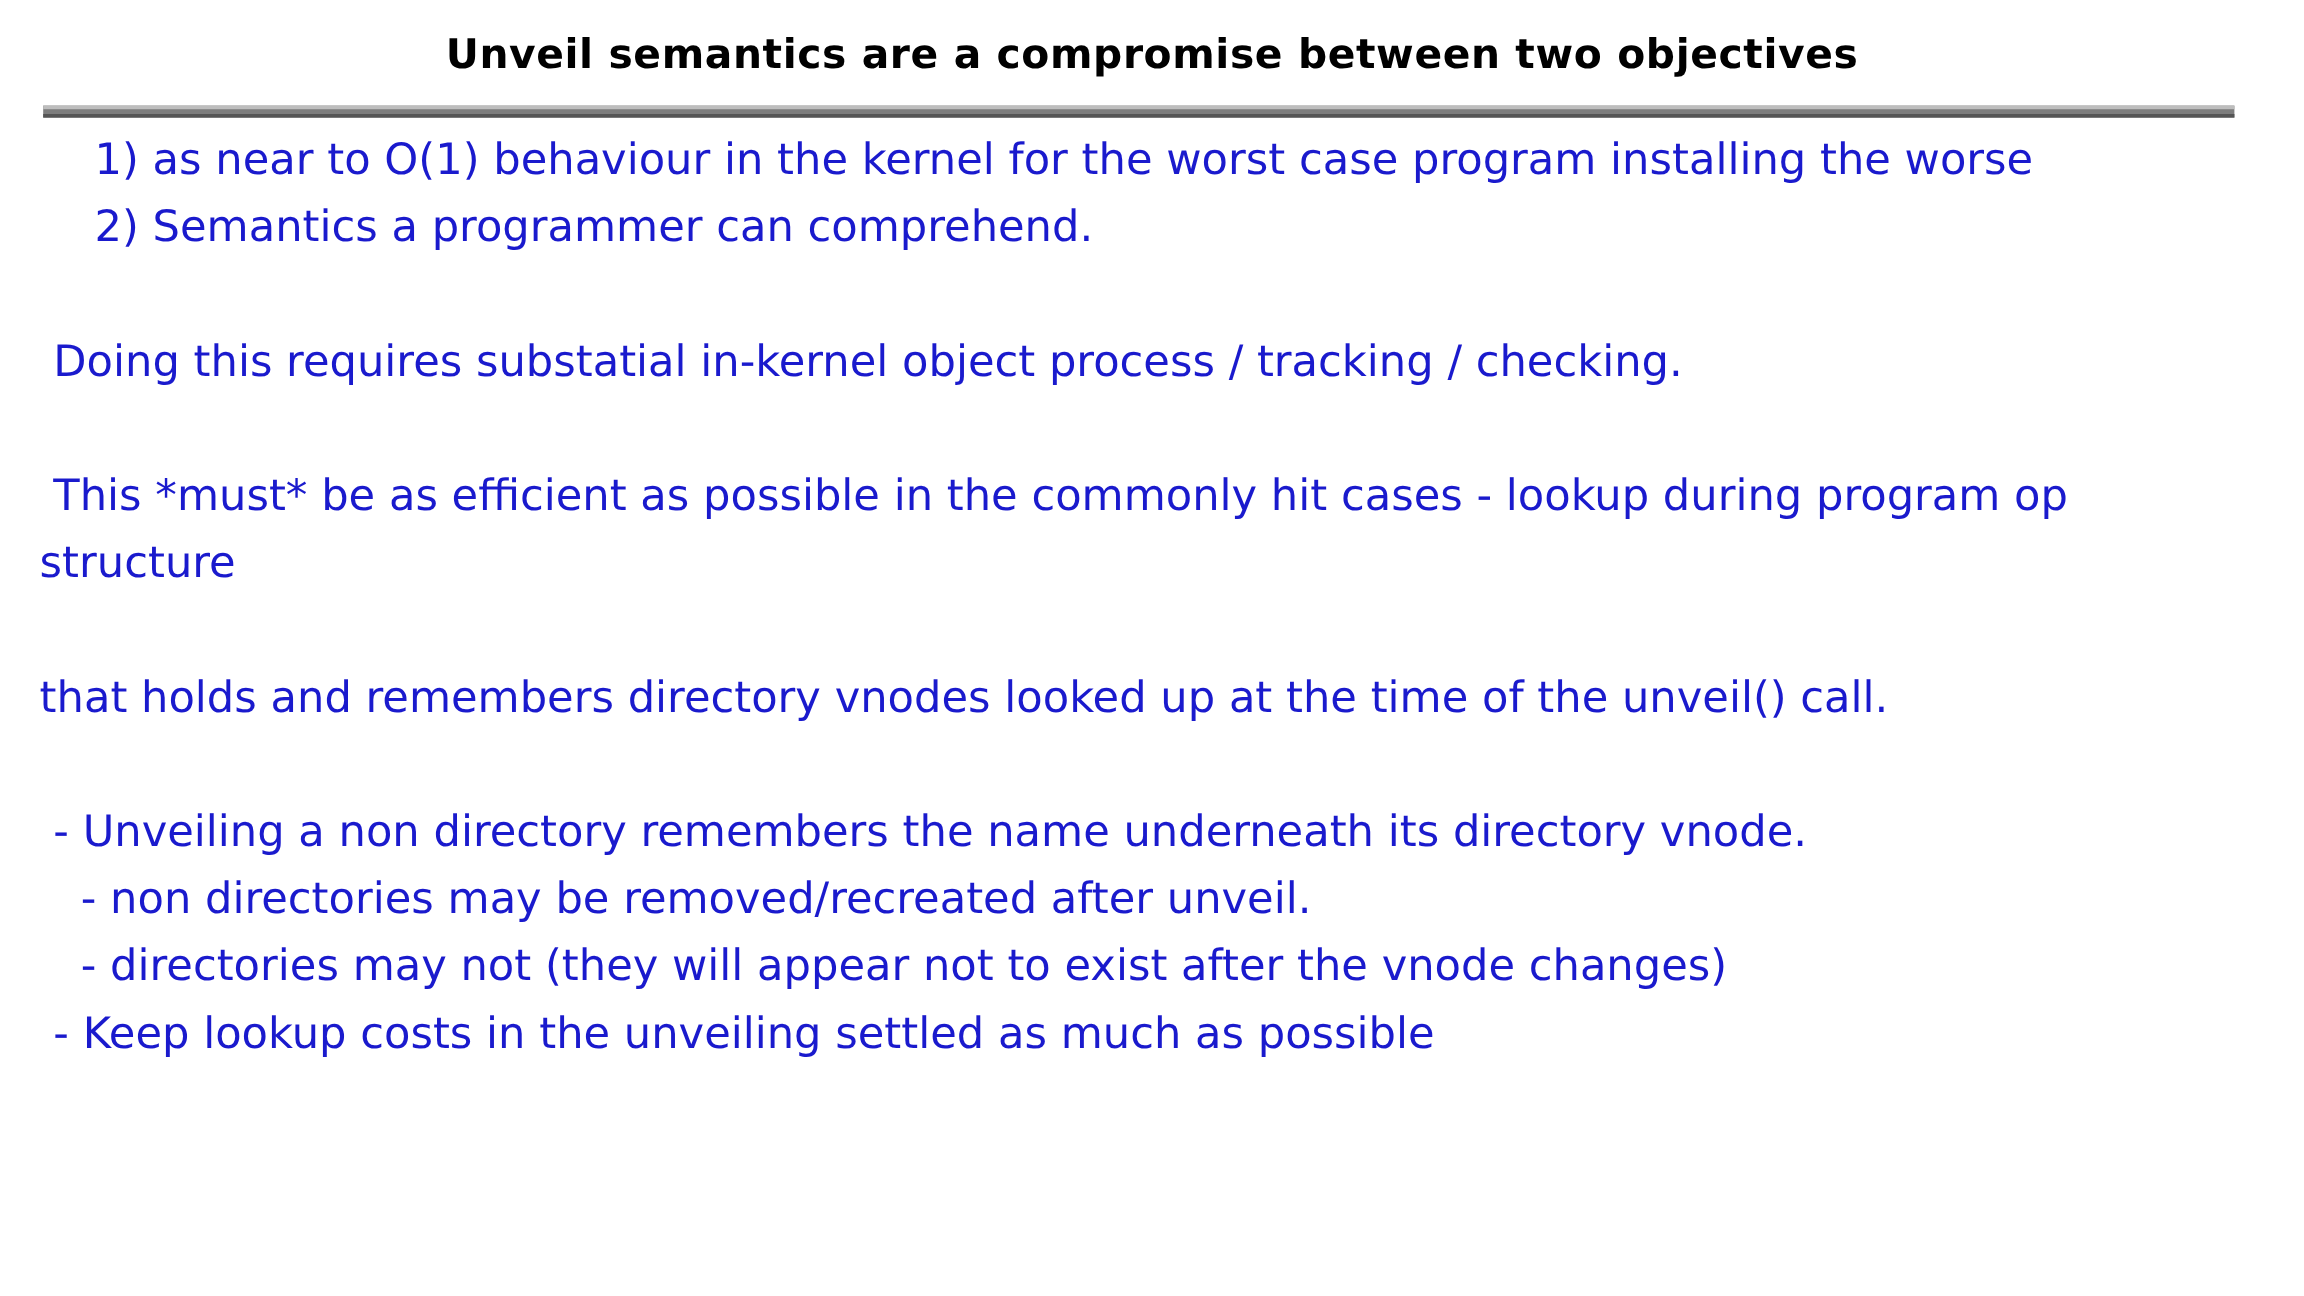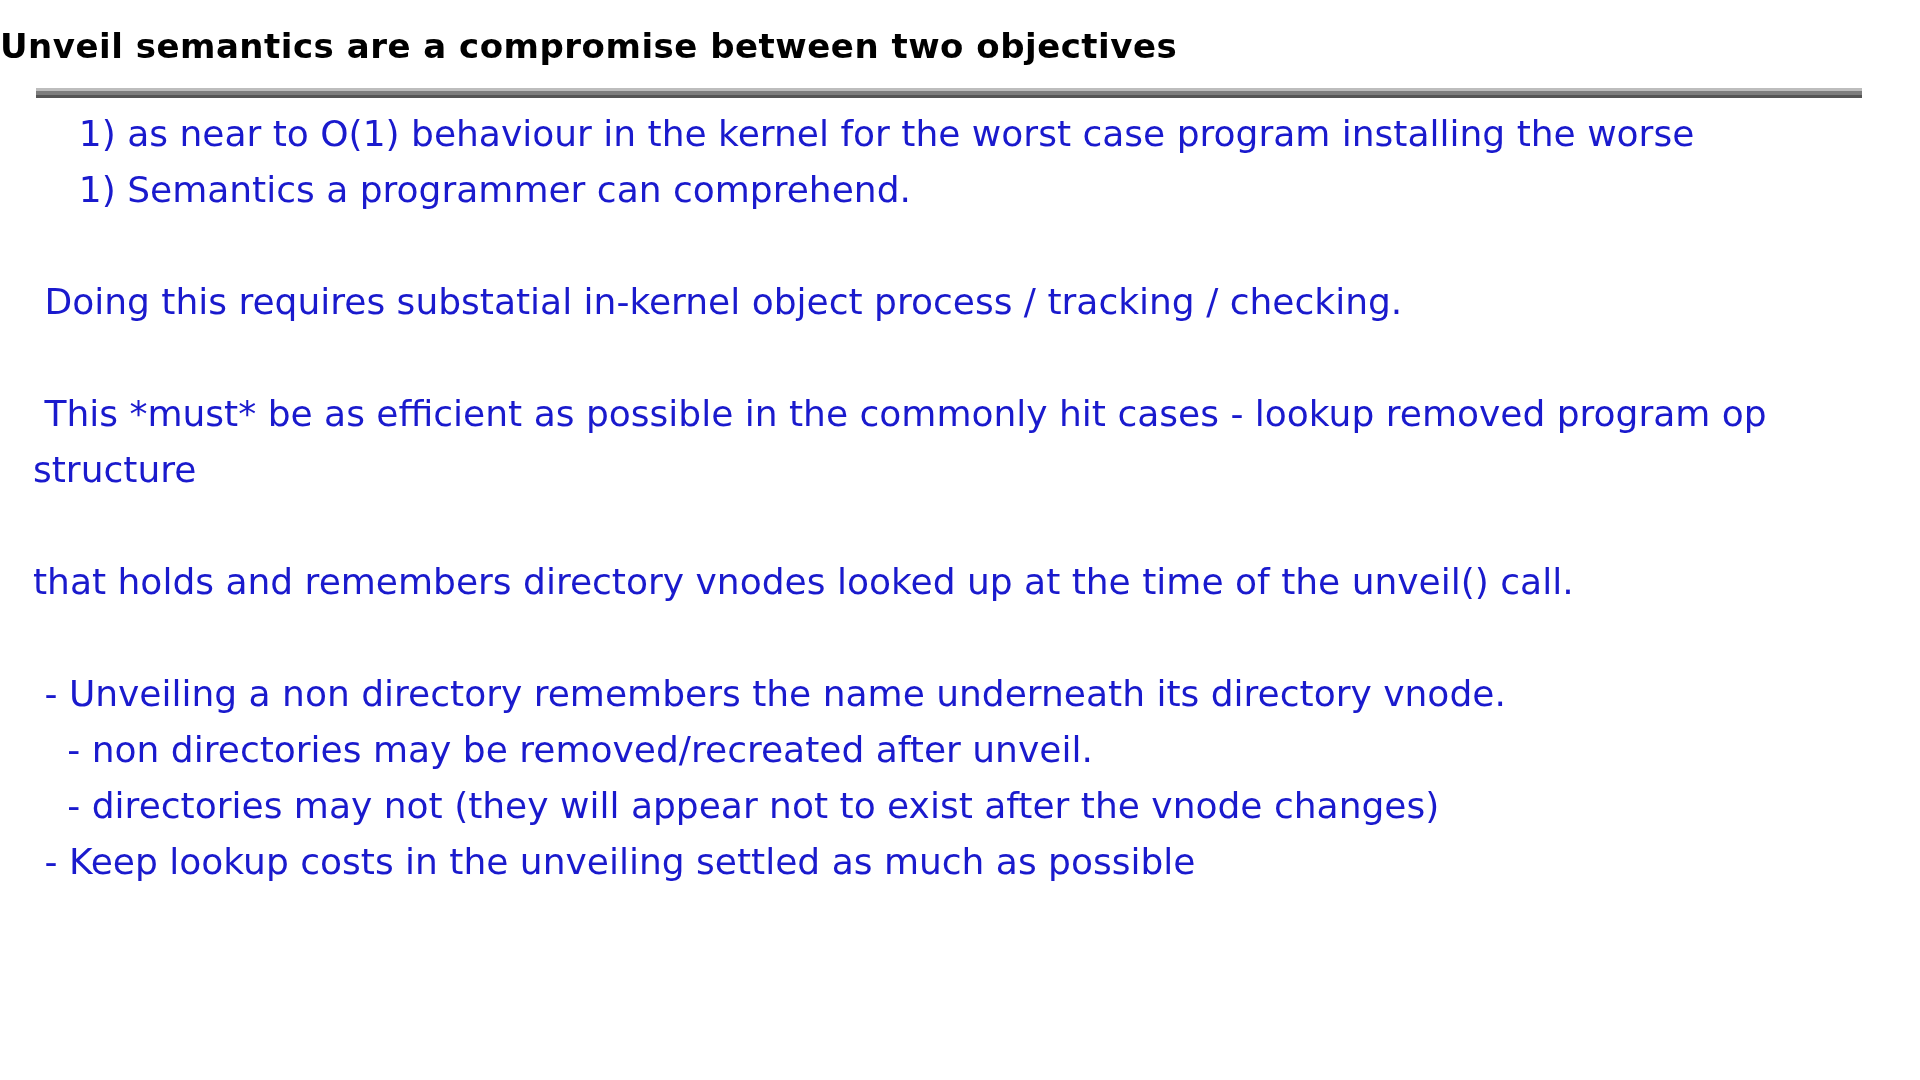--- a/index.html
+++ b/index.html
@@ -15,20 +15,21 @@
     position:relative;
     width:1920px;
     height:1080px;
     background:var(--bg);
     overflow:hidden;
     font-family:"DejaVu Sans", sans-serif;
   }
   .title{
     padding-top:26px;
     margin-bottom:22px;
+    text-align:center;
     font-size:34px;
     line-height:40px;
     font-weight:bold;
     color:var(--title-text);
     letter-spacing:0.5px;
     white-space:pre;
   }
   .rule{
     height:4px;
     margin:0 58px 0 36px;
@@ -50,25 +51,25 @@
 </head>
 <body>
 
 <div class="slide">
   <div class="title">Unveil semantics are a compromise between two objectives</div>
 
   <div class="rule"></div>
 
   <div class="body">
     <div class="line">    1) as near to O(1) behaviour in the kernel for the worst case program installing the worse</div>
-    <div class="line">    1) Semantics a programmer can comprehend.</div>
+    <div class="line">    2) Semantics a programmer can comprehend.</div>
     <div class="line"></div>
     <div class="line"> Doing this requires substatial in-kernel object process / tracking / checking.</div>
     <div class="line"></div>
-    <div class="line"> This *must* be as efficient as possible in the commonly hit cases - lookup removed program op</div>
+    <div class="line"> This *must* be as efficient as possible in the commonly hit cases - lookup during program op</div>
     <div class="line">structure</div>
     <div class="line"></div>
     <div class="line">that holds and remembers directory vnodes looked up at the time of the unveil() call.</div>
     <div class="line"></div>
     <div class="line"> - Unveiling a non directory remembers the name underneath its directory vnode.</div>
     <div class="line">   - non directories may be removed/recreated after unveil.</div>
     <div class="line">   - directories may not (they will appear not to exist after the vnode changes)</div>
     <div class="line"> - Keep lookup costs in the unveiling settled as much as possible</div>
   </div>
 </div>

